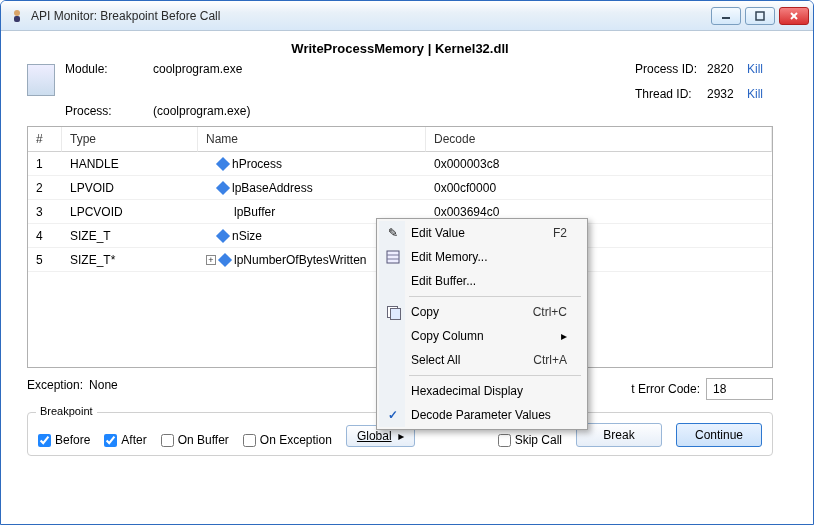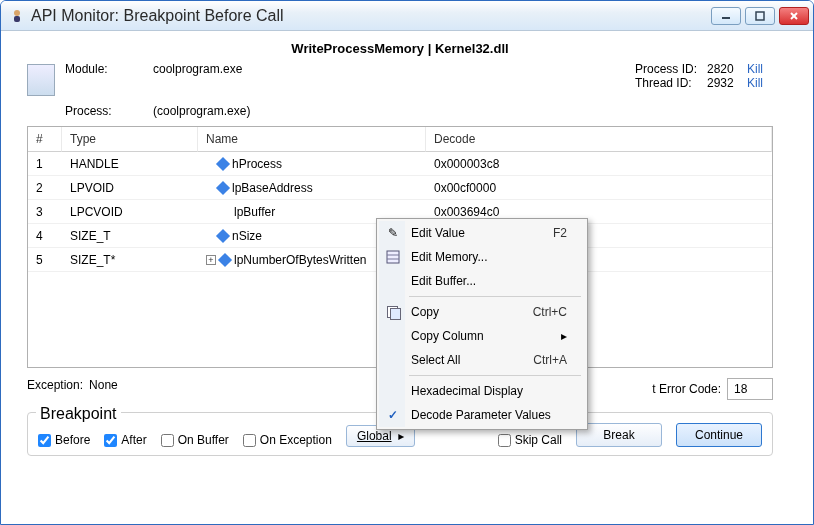--- a/index.html
+++ b/index.html
@@ -1,44 +1,44 @@
 <!DOCTYPE html>
 <html><head>
 <meta charset="utf-8">
 <style>
   * { box-sizing: border-box; margin: 0; padding: 0; }
   body { font-family: "Segoe UI", Tahoma, sans-serif; font-size: 12px; background: #fff; width: 814px; height: 525px; overflow: hidden; }
   .window { width: 814px; height: 525px; border: 1px solid #2e6bbf; border-radius: 6px 6px 0 0; overflow: hidden; display: flex; flex-direction: column; background: #fff; }
   .titlebar { background: linear-gradient(#ffffff, #e8f0f8 40%, #d8e8f8); height: 30px; display: flex; align-items: center; padding: 0 4px 0 8px; border-bottom: 1px solid #b8c8d8; }
   .titlebar .app-icon { width: 16px; height: 16px; margin-right: 6px; display: inline-flex; align-items: center; justify-content: center; }
-  .titlebar .title { color: #2a2a2a; font-size: 16px; }
+  .titlebar .title { color: #2a2a2a; font-size: 12px; }
   .win-controls { margin-left: auto; display: flex; gap: 4px; }
   .win-btn { width: 30px; height: 18px; border: 1px solid #7a9ec0; border-radius: 3px; display: flex; align-items: center; justify-content: center; background: linear-gradient(#f4faff,#d4e8fa); cursor: pointer; }
   .win-btn.close { background: linear-gradient(#f48080,#d83030); border-color: #b02020; color: #fff; font-weight: bold; }
   .content { flex: 1; padding: 10px 40px 14px 26px; display: flex; flex-direction: column; }
   .heading { text-align: center; font-weight: bold; font-size: 13px; margin-bottom: 6px; }
   .meta { display: flex; align-items: flex-start; margin-bottom: 8px; }
   .meta .doc-icon { width: 28px; height: 32px; border: 1px solid #9ab; background: linear-gradient(#eef,#cde); margin-right: 10px; margin-top: 2px; }
   .meta-left { display: grid; grid-template-columns: 60px auto; row-gap: 4px; column-gap: 6px; gap: 28px; }
-  .meta-right { margin-left: auto; display: grid; grid-template-columns: 72px 40px 26px; row-gap: 0; }
+  .meta-right { margin-left: auto; display: grid; grid-template-columns: 72px 40px 26px; row-gap: 11px; }
   .meta a { color: #2a66c4; text-decoration: none; }
   .table-wrap { border: 1px solid #b0b0b0; background: #fff; height: 242px; overflow: hidden; position: relative; }
   .grid { display: grid; grid-template-columns: 34px 136px 228px 1fr; font-size: 12px; }
   .grid .hd { background: #fff; border-bottom: 1px solid #d0d0d0; border-right: 1px solid #eaeaea; padding: 5px 8px; font-weight: normal; color: #333; }
   .grid .cell { border-bottom: 1px solid #f0f0f0; padding: 4px 8px; height: 24px; display: flex; align-items: center; gap: 4px; }
   .diamond { width: 10px; height: 10px; background: #3b82e6; transform: rotate(45deg); display: inline-block; flex: none; }
   .row-sel .diamond { background: #fff; }
   .expander { width: 10px; height: 10px; border: 1px solid #888; font-size: 9px; line-height: 8px; text-align: center; display: inline-flex; align-items: center; justify-content: center; cursor: pointer; flex: none; background: #fff; color: #333; }
   .row-sel .expander { border-color: #fff; background: transparent; color: #fff; }
   .spacer8 { width: 8px; flex: none; }
   .exc-row { display: flex; align-items: flex-start; margin-top: 10px; gap: 6px; }
   .exc-row .right { margin-left: auto; display: flex; align-items: center; gap: 6px; }
-  .txt-in { border: 1px solid #b0b0b0; padding: 2px 6px; width: 46px; height: 22px; font: inherit; }
+  .txt-in { border: 1px solid #b0b0b0; padding: 2px 6px; width: 67px; height: 22px; font: inherit; }
   .bp-group { border: 1px solid #d0d0d0; border-radius: 4px; margin-top: 12px; padding: 10px 10px 8px 10px; position: relative; }
-  .bp-group .legend { position: absolute; top: -8px; left: 8px; background: #fff; padding: 0 4px; font-size: 16px; }
+  .bp-group .legend { position: absolute; top: -8px; left: 8px; background: #fff; padding: 0 4px; font-size: 11px; }
   .bp-row { display: flex; align-items: flex-end; gap: 14px; }
   .chk { display: flex; align-items: center; gap: 4px; }
   input[type=checkbox] { width: 13px; height: 13px; accent-color: #1f86ff; }
   .btn { border: 1px solid #9ab7d8; border-radius: 3px; background: linear-gradient(#fefeff,#e6eef8); padding: 4px 12px; cursor: pointer; font: inherit; height: 24px; display: inline-flex; align-items: center; }
   .btn.small { height: 22px; padding: 2px 10px; }
   .btn.primary { border-color: #2e78d0; background: linear-gradient(#e8f2ff,#cce2fa); }
   .ctx-menu { position: absolute; background: #f6f6f6; border: 1px solid #a0a0a0; box-shadow: 3px 3px 6px rgba(0,0,0,.3); font-size: 12px; padding: 2px; }
   .ctx-menu .gutter { position: absolute; left: 2px; top: 2px; bottom: 2px; width: 26px; background: #eef2f6; }
   .ctx-item { position: relative; display: flex; align-items: center; height: 24px; padding: 0 18px 0 32px; min-width: 206px; cursor: pointer; }
   .ctx-item .kbd { margin-left: auto; color: #333; }

